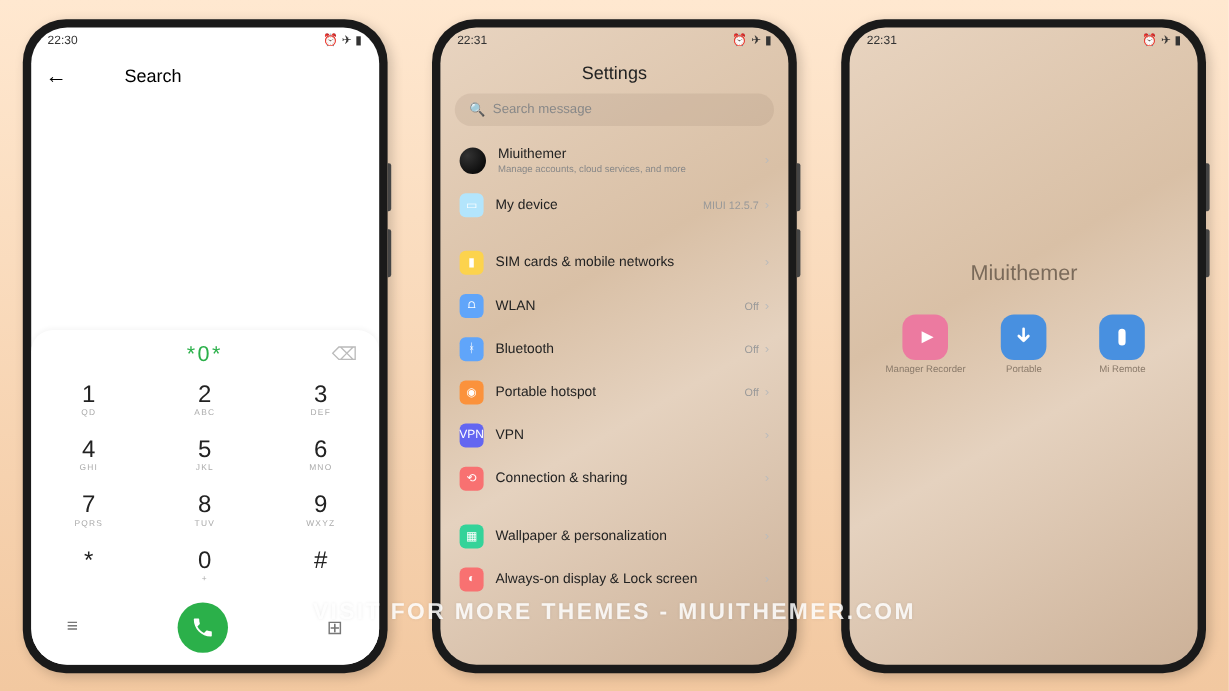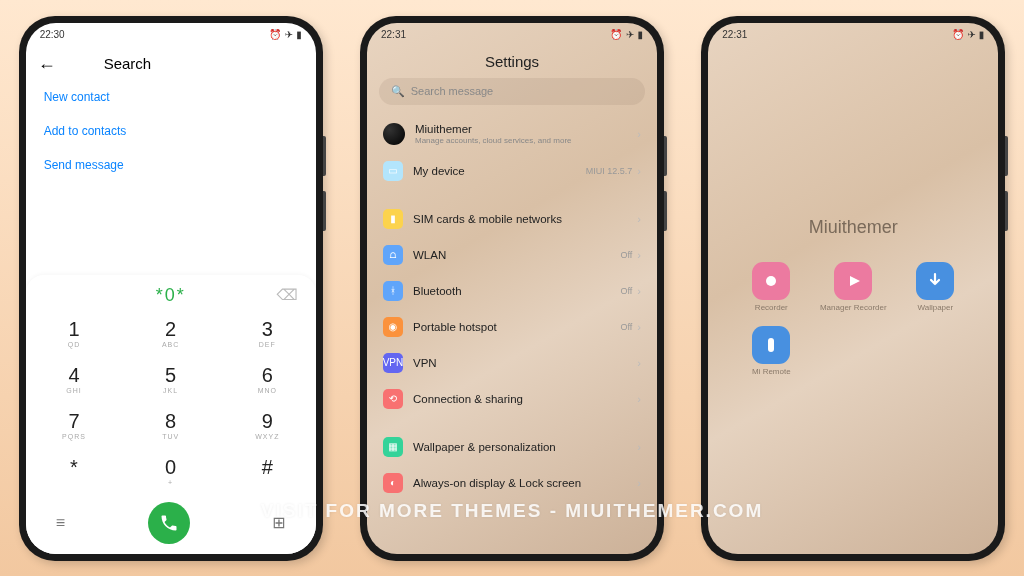--- a/index.html
+++ b/index.html
@@ -99,25 +99,20 @@
         <span class="st-ico">✈</span>
         <span class="st-ico">▮</span>
       </span>
     </div>
 
     <div class="hdr">
       <span class="back">←</span>
       <span class="hdr-title">Search</span>
     </div>
 
-    <div class="menu">
-      <div class="menu-item">New contact</div>
-      <div class="menu-item">Add to contacts</div>
-      <div class="menu-item">Send message</div>
-    </div>
 
     <div class="dial-area">
       <div class="typed">
         <span class="typed-num">*0*</span>
         <span class="bsp">⌫</span>
       </div>
       <div class="keypad" id="keypad">
           <div class="key">
             <div class="d">1</div>
             <div class="l">QD</div>
@@ -290,40 +285,32 @@
         <span class="st-ico">✈</span>
         <span class="st-ico">▮</span>
       </span>
     </div>
     <div class="home">
       <div class="folder-label">Miuithemer</div>
       <div class="apps" id="apps">
           <div class="app">
             <div class="app-ico" style="background:#ec7aa0">
               <svg width="24" height="24" viewBox="0 0 24 24">
-                <circle cx="12" cy="12" r="5" fill="#fff"></circle>
-              </svg>
-            </div>
-            <div class="app-name">Recorder</div>
-          </div>
-          <div class="app">
-            <div class="app-ico" style="background:#ec7aa0">
-              <svg width="24" height="24" viewBox="0 0 24 24">
                 <path d="M9 7l10 5-10 5z" fill="#fff"></path>
               </svg>
             </div>
             <div class="app-name">Manager Recorder</div>
           </div>
           <div class="app">
             <div class="app-ico" style="background:#4890e0">
               <svg width="24" height="24" viewBox="0 0 24 24">
                 <path d="M12 5v10m0 0l-4-4m4 4l4-4" stroke="#fff" stroke-width="2.2" fill="none" stroke-linecap="round"></path>
               </svg>
             </div>
-            <div class="app-name">Wallpaper</div>
+            <div class="app-name">Portable</div>
           </div>
           <div class="app">
             <div class="app-ico" style="background:#4890e0">
               <svg width="24" height="24" viewBox="0 0 24 24">
                 <rect x="9" y="5" width="6" height="14" rx="3" fill="#fff"></rect>
               </svg>
             </div>
             <div class="app-name">Mi Remote</div>
           </div>
         </div>

